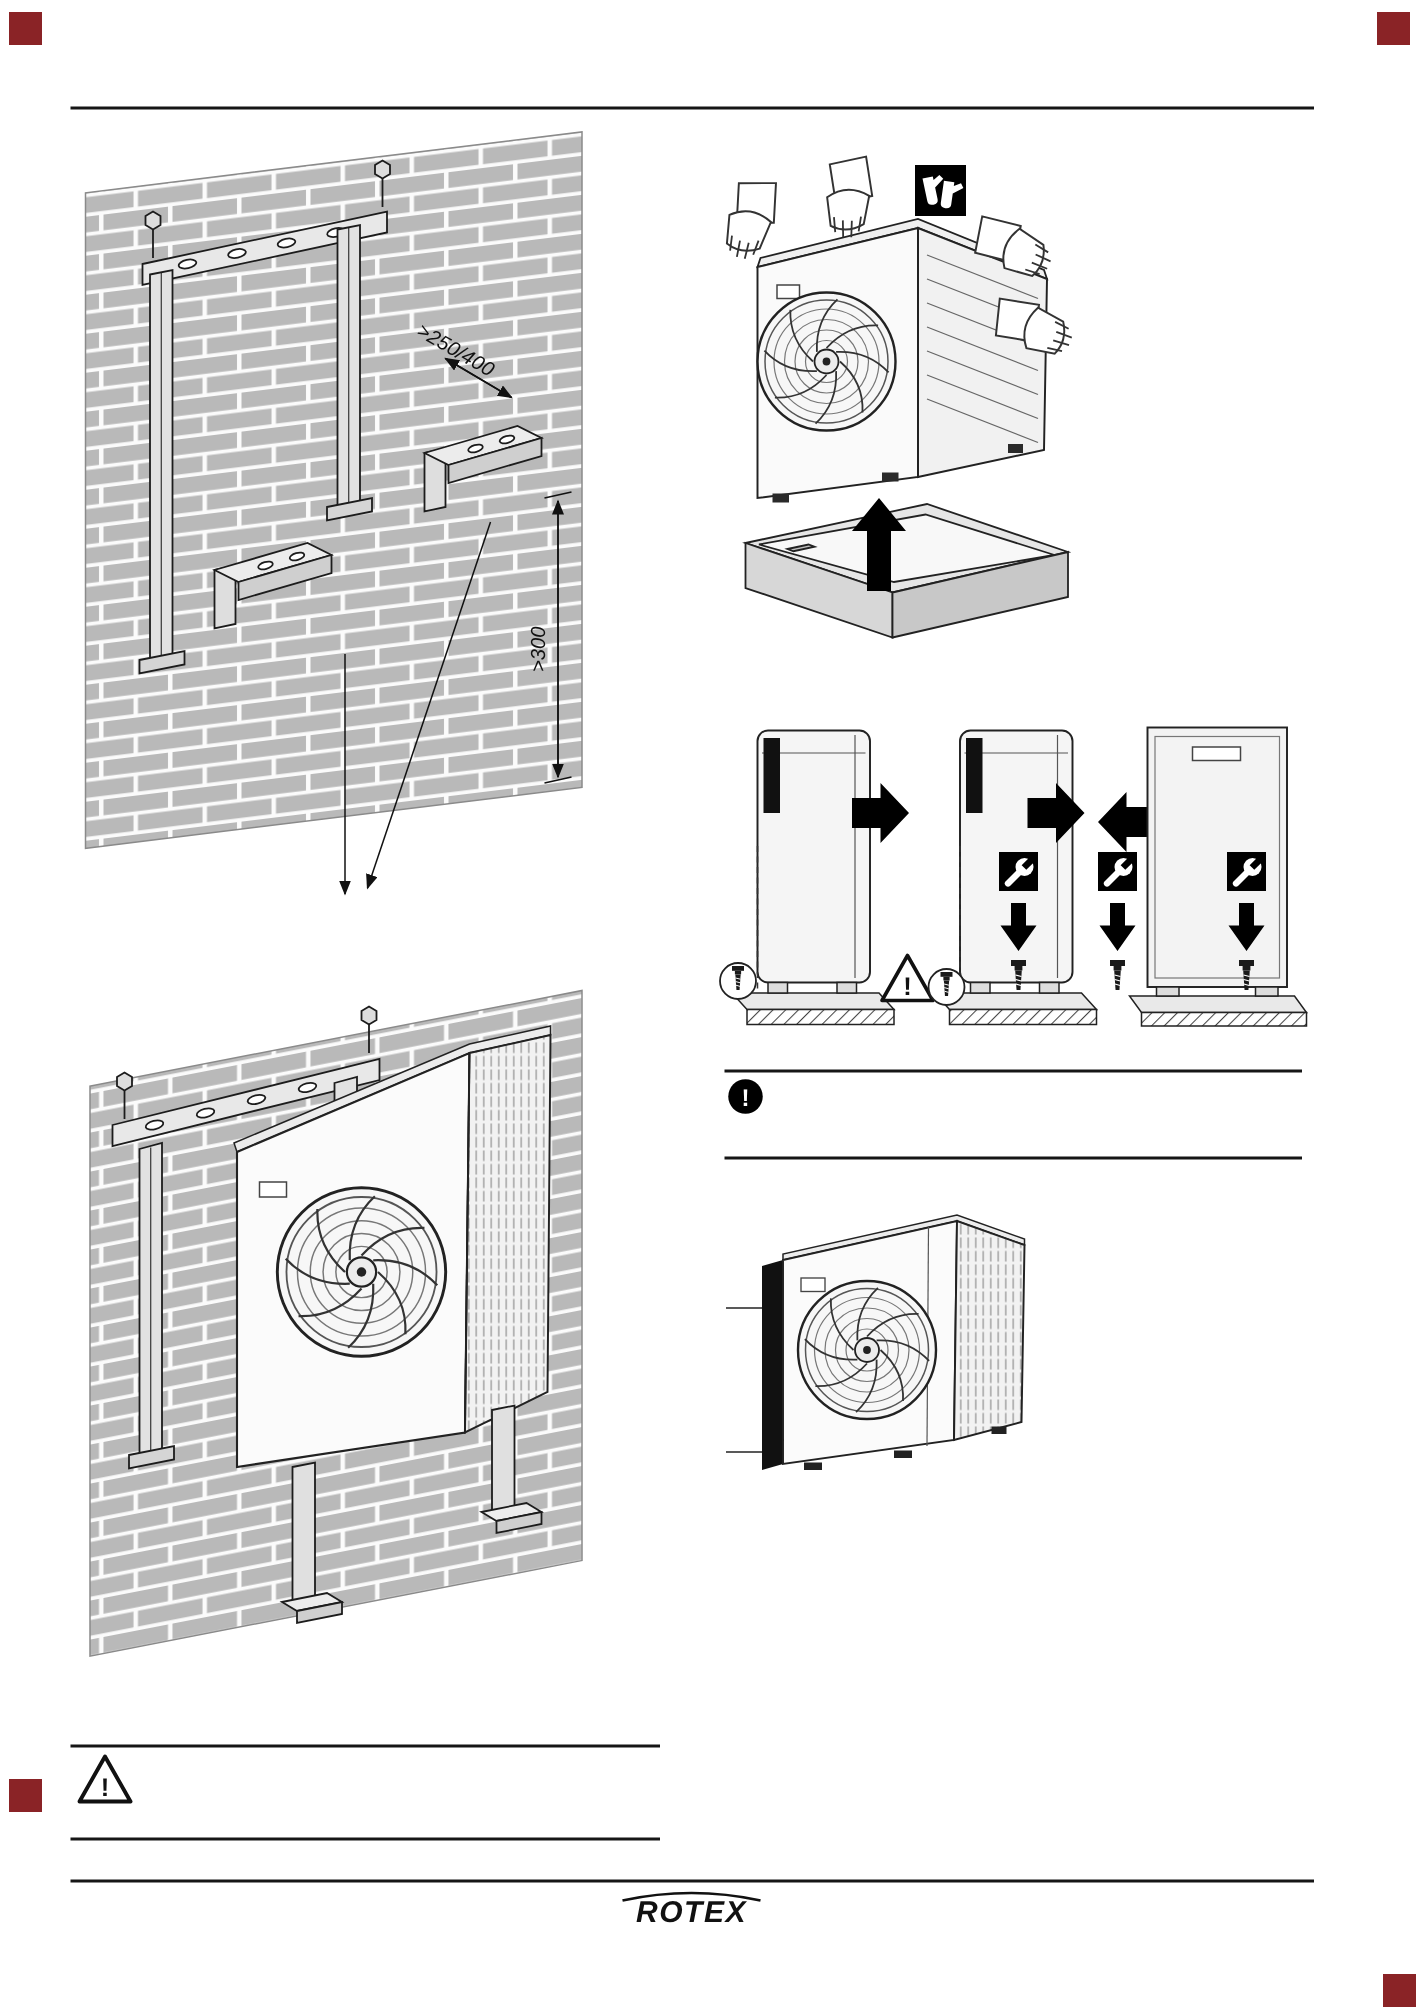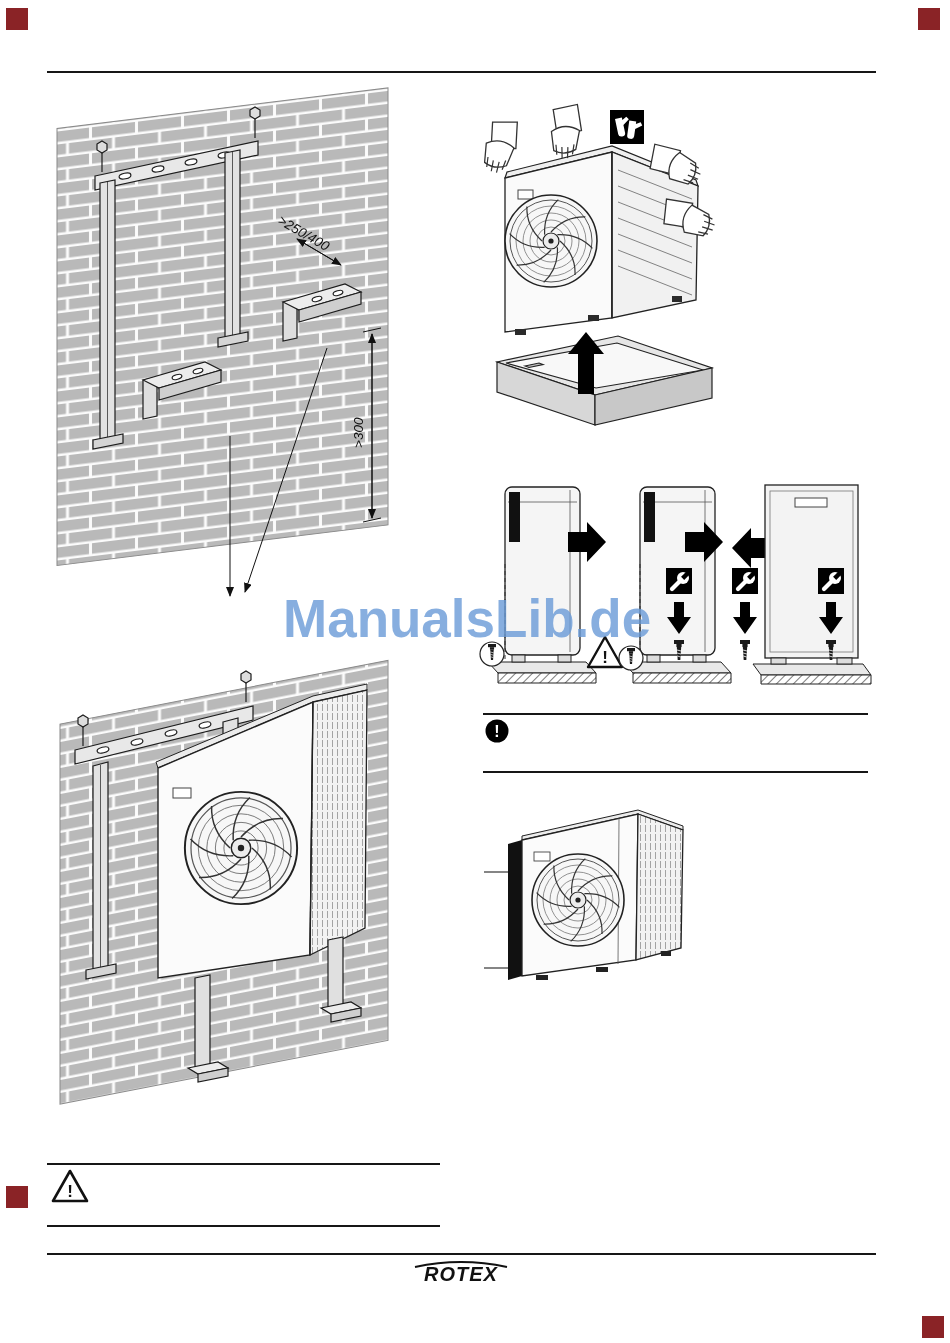--- a/index.html
+++ b/index.html
@@ -344,15 +344,14 @@
     <text x="20" y="30" text-anchor="middle" font-size="17" font-weight="bold" fill="#111">!</text>
   </svg>
   <div class="rule" style="left:47px;top:1225px;width:393px"></div>
 
   <div class="rule" style="left:47px;top:1253px;width:829px"></div>
   <svg class="fig" style="left:391px;top:1256px" width="140" height="32" viewBox="0 0 140 32">
     <path d="M24,11 Q70,1 116,11" stroke="#111" stroke-width="1.8" fill="none"></path>
     <text x="70" y="25" text-anchor="middle" font-size="20" font-weight="bold" font-style="italic" letter-spacing="1" fill="#111">ROTEX</text>
   </svg>
 
-  <div class="watermark" style="left:283px;top:588px">ManualsLib.de</div>
 
 </div>
 
 </body></html>

